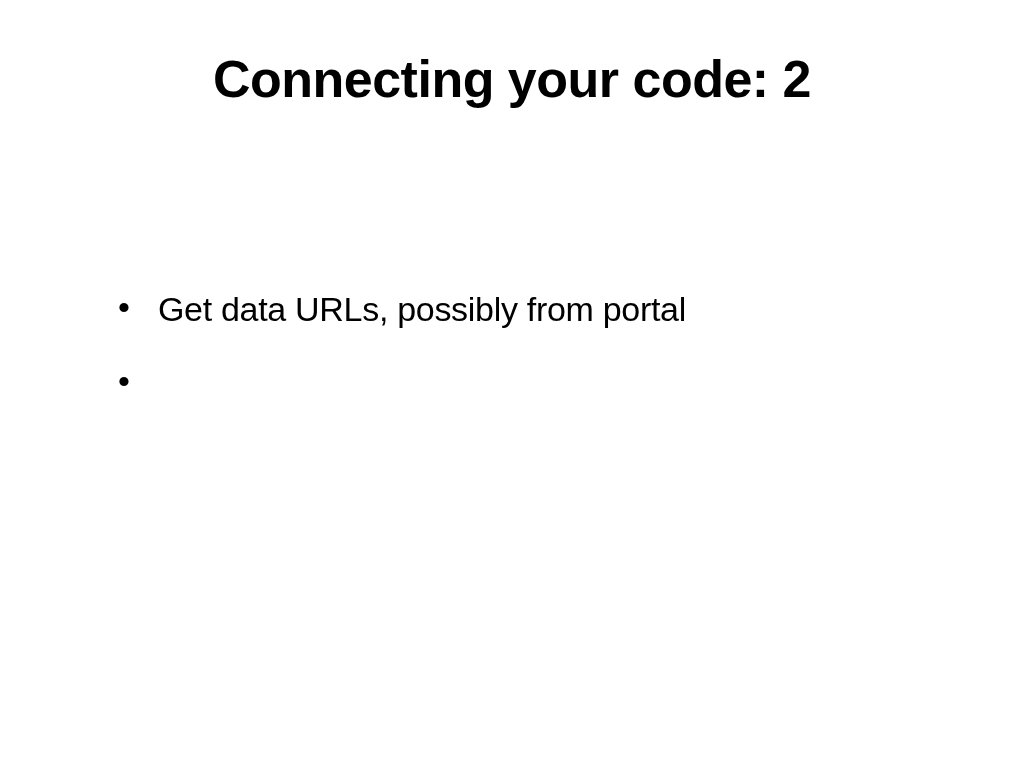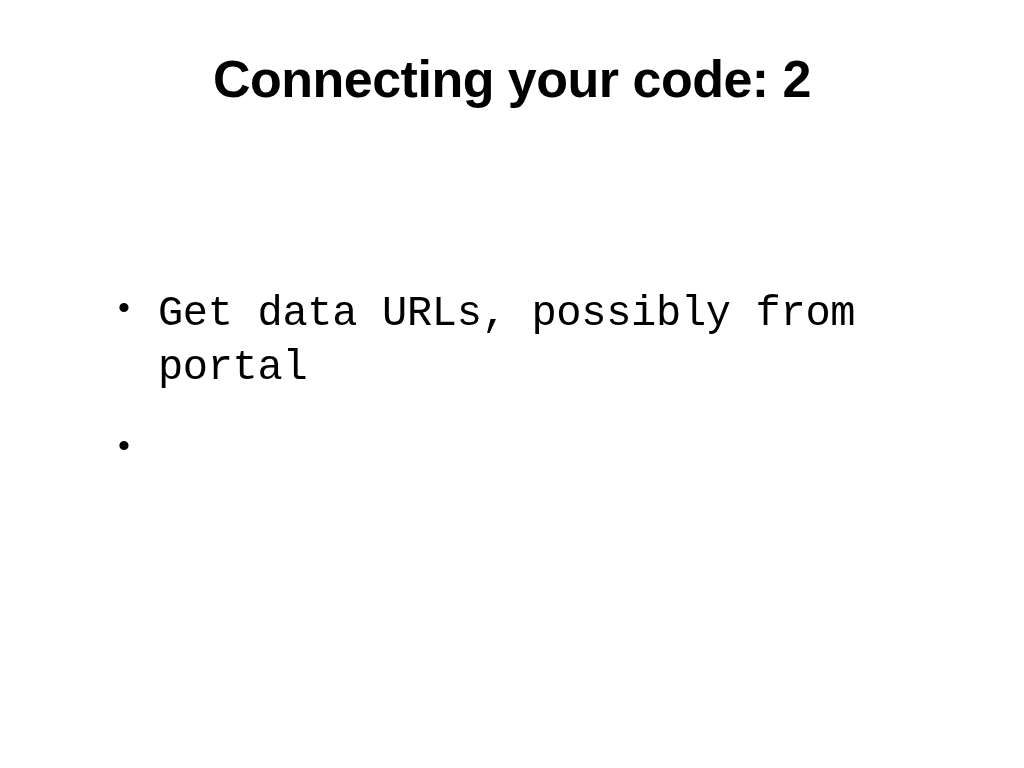--- a/index.html
+++ b/index.html
@@ -43,24 +43,23 @@
       margin-bottom: 30px;
     }
     .bullet-dot {
       font-size: 34px;
       line-height: 34px;
       margin-right: 28px;
       margin-top: 2px;
       flex-shrink: 0;
     }
     .bullet-text {
-      font-size: 42px;
+      font-size: 34px;
       line-height: 1.28;
       letter-spacing: -0.3px;
-      font-family: Liberation Mono, monospace;
     }
   </style>
 </head>
 <body>
 
 <div class="slide">
   <h1 class="title">Connecting your code: 2</h1>
 
   <div class="bullets">
     <div class="bullet-item">

